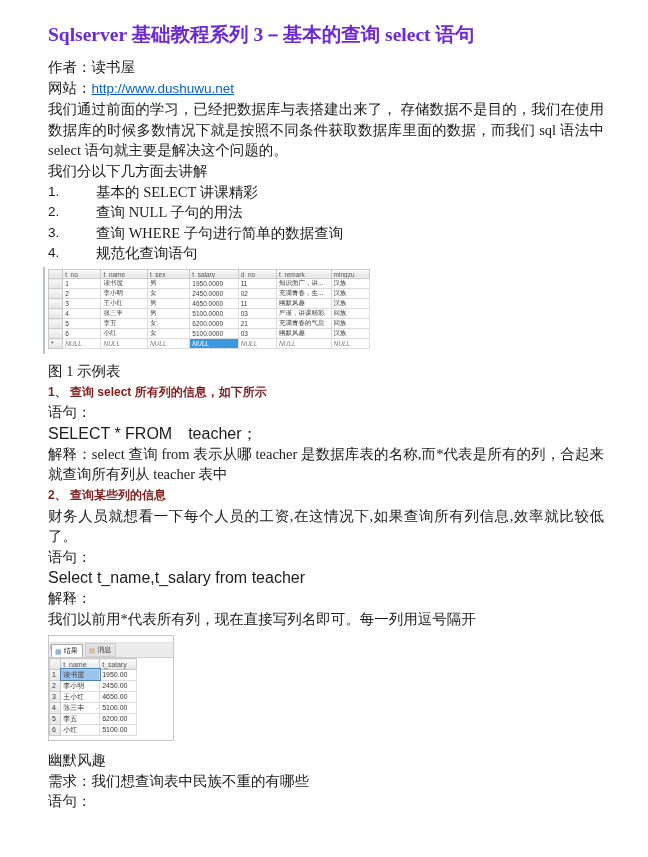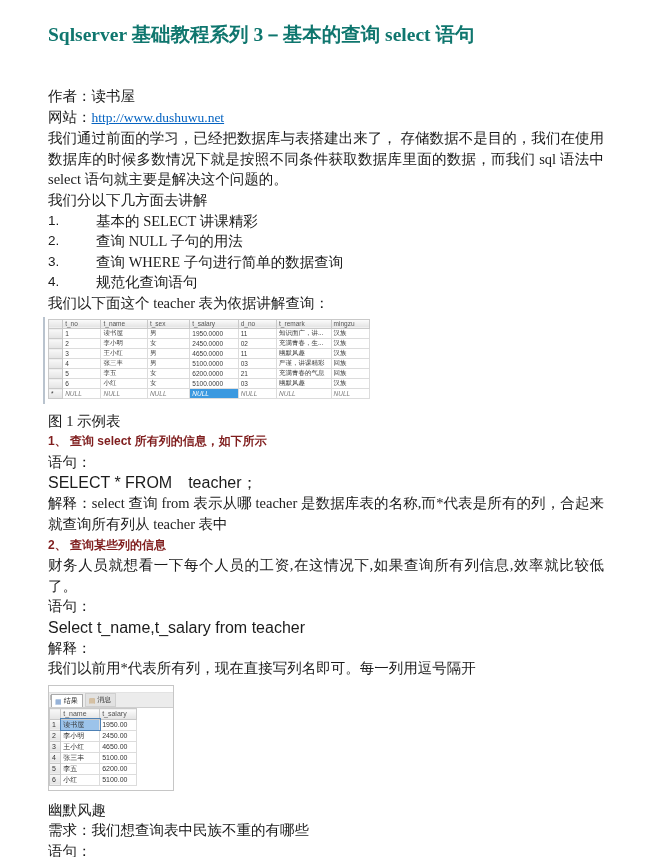--- a/index.html
+++ b/index.html
@@ -3,26 +3,26 @@
 <meta charset="utf-8">
 <style>
   html,body{margin:0;padding:0;}
   body{
     width:648px;height:857px;background:#ffffff;overflow:hidden;
     font-family:"Liberation Serif","DejaVu Serif",serif;
     color:#1b1b1b;
   }
   .page{padding:21px 44px 0 48px;}
   .title{
-    font-size:19.5px;line-height:27px;font-weight:bold;margin:0 0 38px 0;
-    font-family:"Liberation Serif","DejaVu Serif",serif;color:#0f766e;
+    font-size:19.5px;line-height:27px;font-weight:bold;margin:0 0 9px 0;
+    font-family:"Liberation Serif","DejaVu Serif",serif;color:#6d28d9;
   }
   .line{font-size:14.5px;line-height:20.6px;}
   .para{text-align:justify;}
-  .link{color:#0563c1;text-decoration:underline;font-family:Liberation Serif, serif;font-size:13.5px;}
+  .link{color:#0563c1;text-decoration:underline;font-family:Liberation Sans, sans-serif;font-size:13.5px;}
   .outline-item{display:flex;}
   .outline-item .num{width:48px;flex:0 0 48px;font-family:"Liberation Sans","DejaVu Sans",sans-serif;font-size:13.5px;}
   .heading{font-weight:bold;font-family:Liberation Sans, sans-serif;font-size:12px;line-height:20.6px;color:#7f1d1d;}
   .sql-line{font-family:"Liberation Sans","DejaVu Sans",sans-serif;font-size:16px;line-height:21px;}
 
   
   .grid-shot{
     margin:3px 0 7px -5px;width:329px;background:#fff;
     border-left:2px solid #b9c3ce;padding:2px 0 5px 3px;
   }
@@ -95,21 +95,20 @@
   </div>
   <div class="line outline-item">
     <span class="num">3.</span>
     <span>查询 WHERE 子句进行简单的数据查询</span>
   </div>
   <div class="line outline-item">
     <span class="num">4.</span>
     <span>规范化查询语句</span>
   </div>
 
-  <div class="line">我们以下面这个 teacher 表为依据讲解查询：</div>
 
   <div class="grid-shot">
     <table id="teacher-grid">
         <colgroup>
           <col style="width: 14px;">
           <col style="width: 38px;">
           <col style="width: 46px;">
           <col style="width: 42px;">
           <col style="width: 48px;">
           <col style="width: 38px;">

